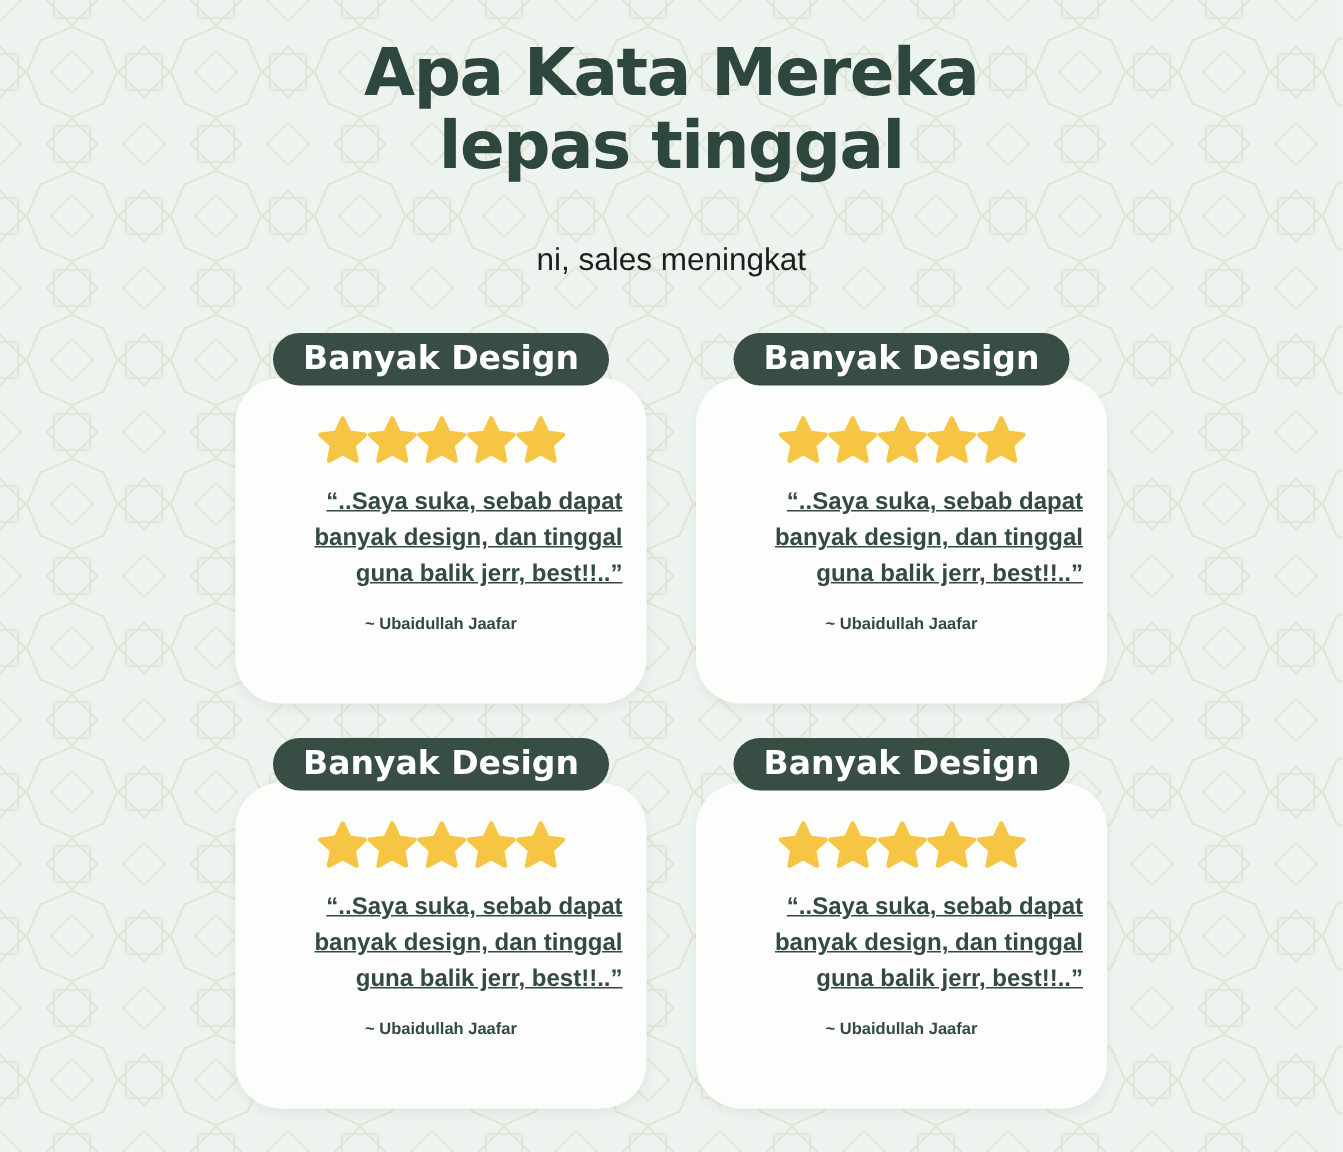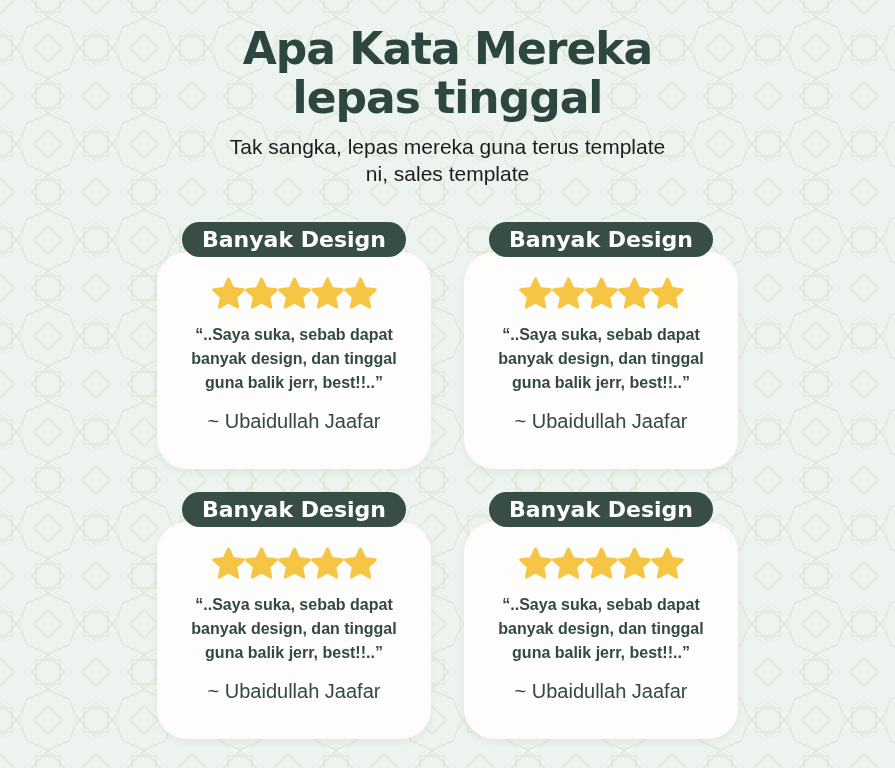--- a/index.html
+++ b/index.html
@@ -79,26 +79,27 @@
     stroke: var(--star, #f5c543);
     stroke-width: 3;
   }
   .quote {
     margin: 13px 0 0;
     max-width: 242px;
     font-weight: bold;
     font-size: 16px;
     line-height: 24px;
     color: var(--quote-text, #334a42);
-    text-align: center;
+    text-align: right;
+    text-decoration: underline;
   }
   .author {
     margin: 15px 0 0;
-    font-weight: normal;
-    font-size: 20px;
+    font-weight: bold;
+    font-size: 11px;
     color: var(--quote-text, #334a42);
     text-align: center;
   }
 </style>
 </head>
 <body>
 
 <div class="poster">
 
   <svg class="bg-pattern" width="895" height="768">
@@ -126,22 +127,22 @@
   </svg>
 
   <div class="content">
 
     <h1 class="title">
       <span>Apa Kata Mereka</span><br>
       <span>lepas tinggal</span>
     </h1>
 
     <p class="subtitle">
-      <span>Tak sangka, lepas mereka guna terus template</span><br>
-      <span>ni, sales template</span>
+      <br>
+      <span>ni, sales meningkat</span>
     </p>
 
     <div class="grid">
 
       <article class="card">
         <div class="badge">Banyak Design</div>
         <div class="stars">
             <svg class="star" width="33" height="33" viewBox="0 0 32 32" aria-hidden="true">
     <polygon class="star-shape" stroke-linejoin="round" points="16,2 20.2,11.2 30.3,12.4 22.9,19.2 24.8,29.1 16,24.2 7.2,29.1 9.2,19.2 1.7,12.4 11.8,11.2"></polygon>
   </svg>

